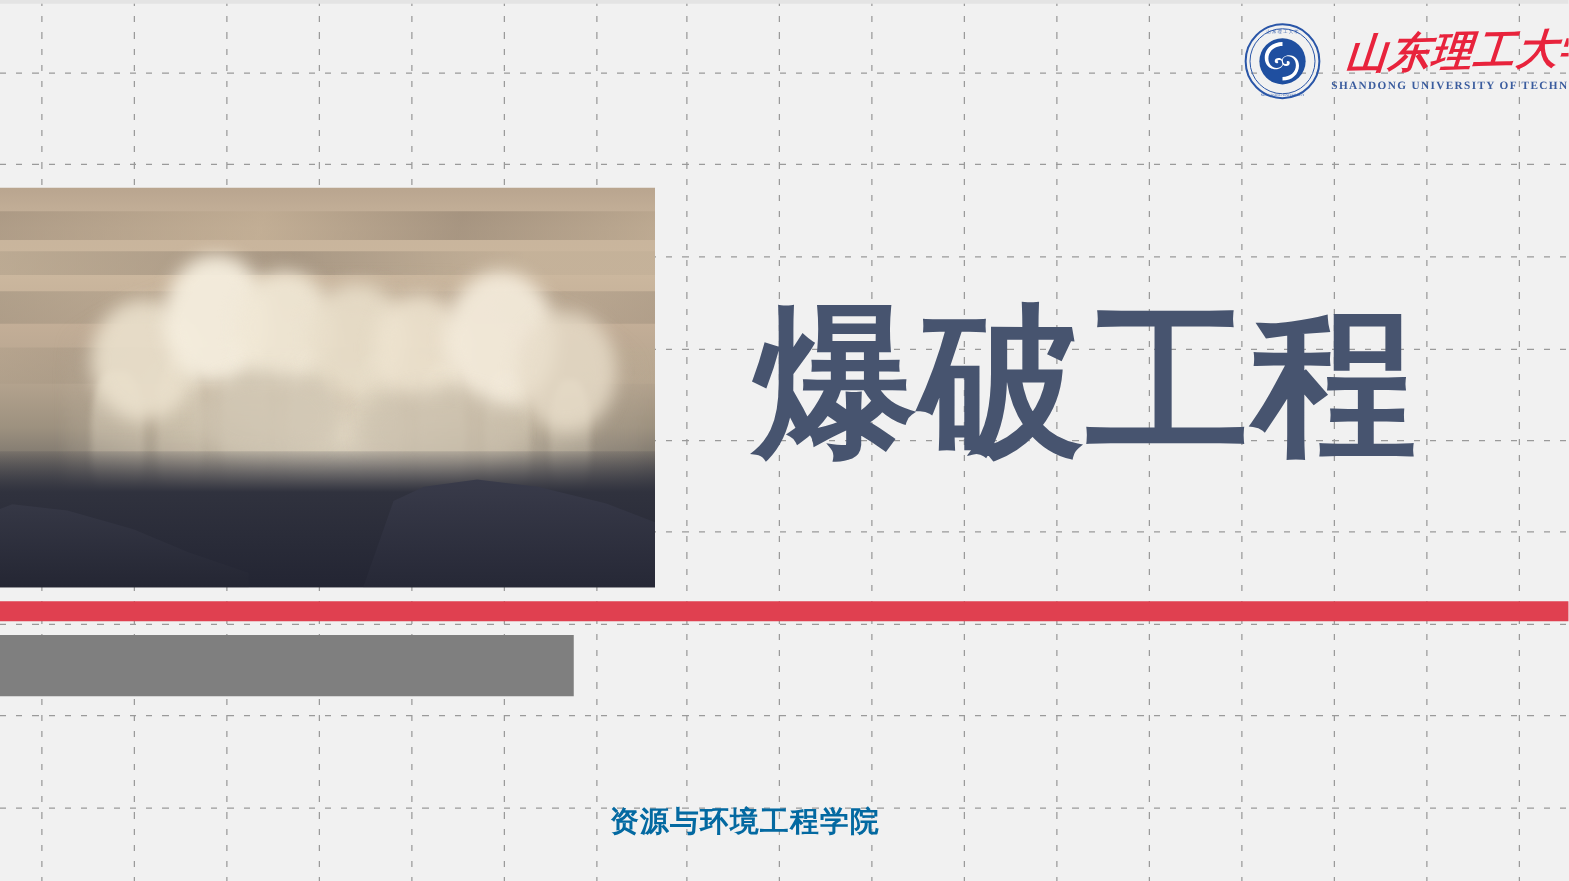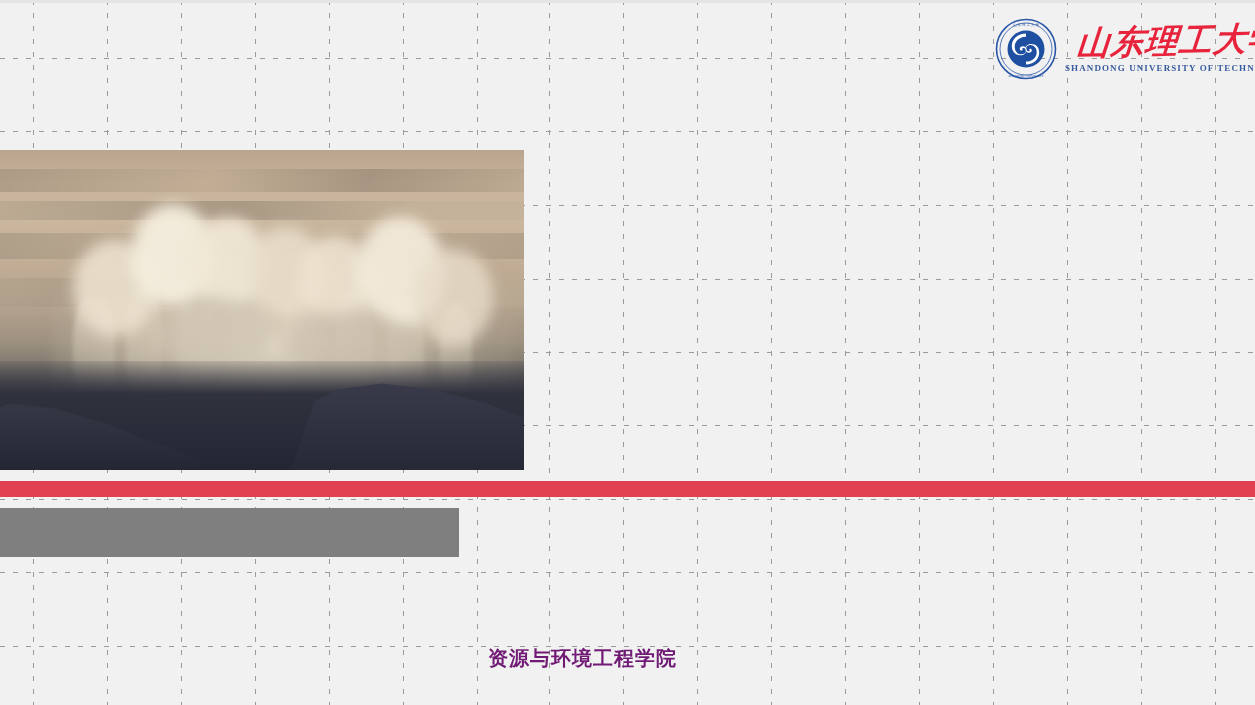--- a/index.html
+++ b/index.html
@@ -204,24 +204,24 @@
     background: #7f7f7f;
   }
 
   
   .footer {
     position: absolute;
     left: 488px;
     top: 641px;
     font-family: "DejaVu Sans", "Liberation Sans", sans-serif;
     font-weight: 700;
-    font-size: 20px;
+    font-size: 23px;
     line-height: 34px;
     letter-spacing: 1px;
-    color: #701a75;
+    color: #0369a1;
     white-space: nowrap;
     text-align: right;
   }
 </style>
 </head>
 <body>
 
 <div class="slide">
 
   <div>
@@ -303,20 +303,21 @@
     <div class="plume" style="left:68%;top:21%;width:17%;height:34%;background:rgba(243,235,218,.93);"></div>
     <div class="plume" style="left:79%;top:31%;width:15%;height:30%;background:rgba(230,220,200,.82);"></div>
     <div class="plume" style="left:30%;top:46%;width:22%;height:22%;background:rgba(206,196,178,.6);"></div>
     <div class="plume" style="left:55%;top:50%;width:24%;height:22%;background:rgba(200,190,172,.55);"></div>
 
     <div class="dark-foreground"></div>
     <div class="dark-left"></div>
     <div class="dark-butte"></div>
   </div>
 
+  <div class="title">爆破工程</div>
 
   <div class="red-bar"></div>
 
   <div class="gray-box"></div>
 
   <div class="footer">资源与环境工程学院</div>
 
 </div>
 
 </body></html>

